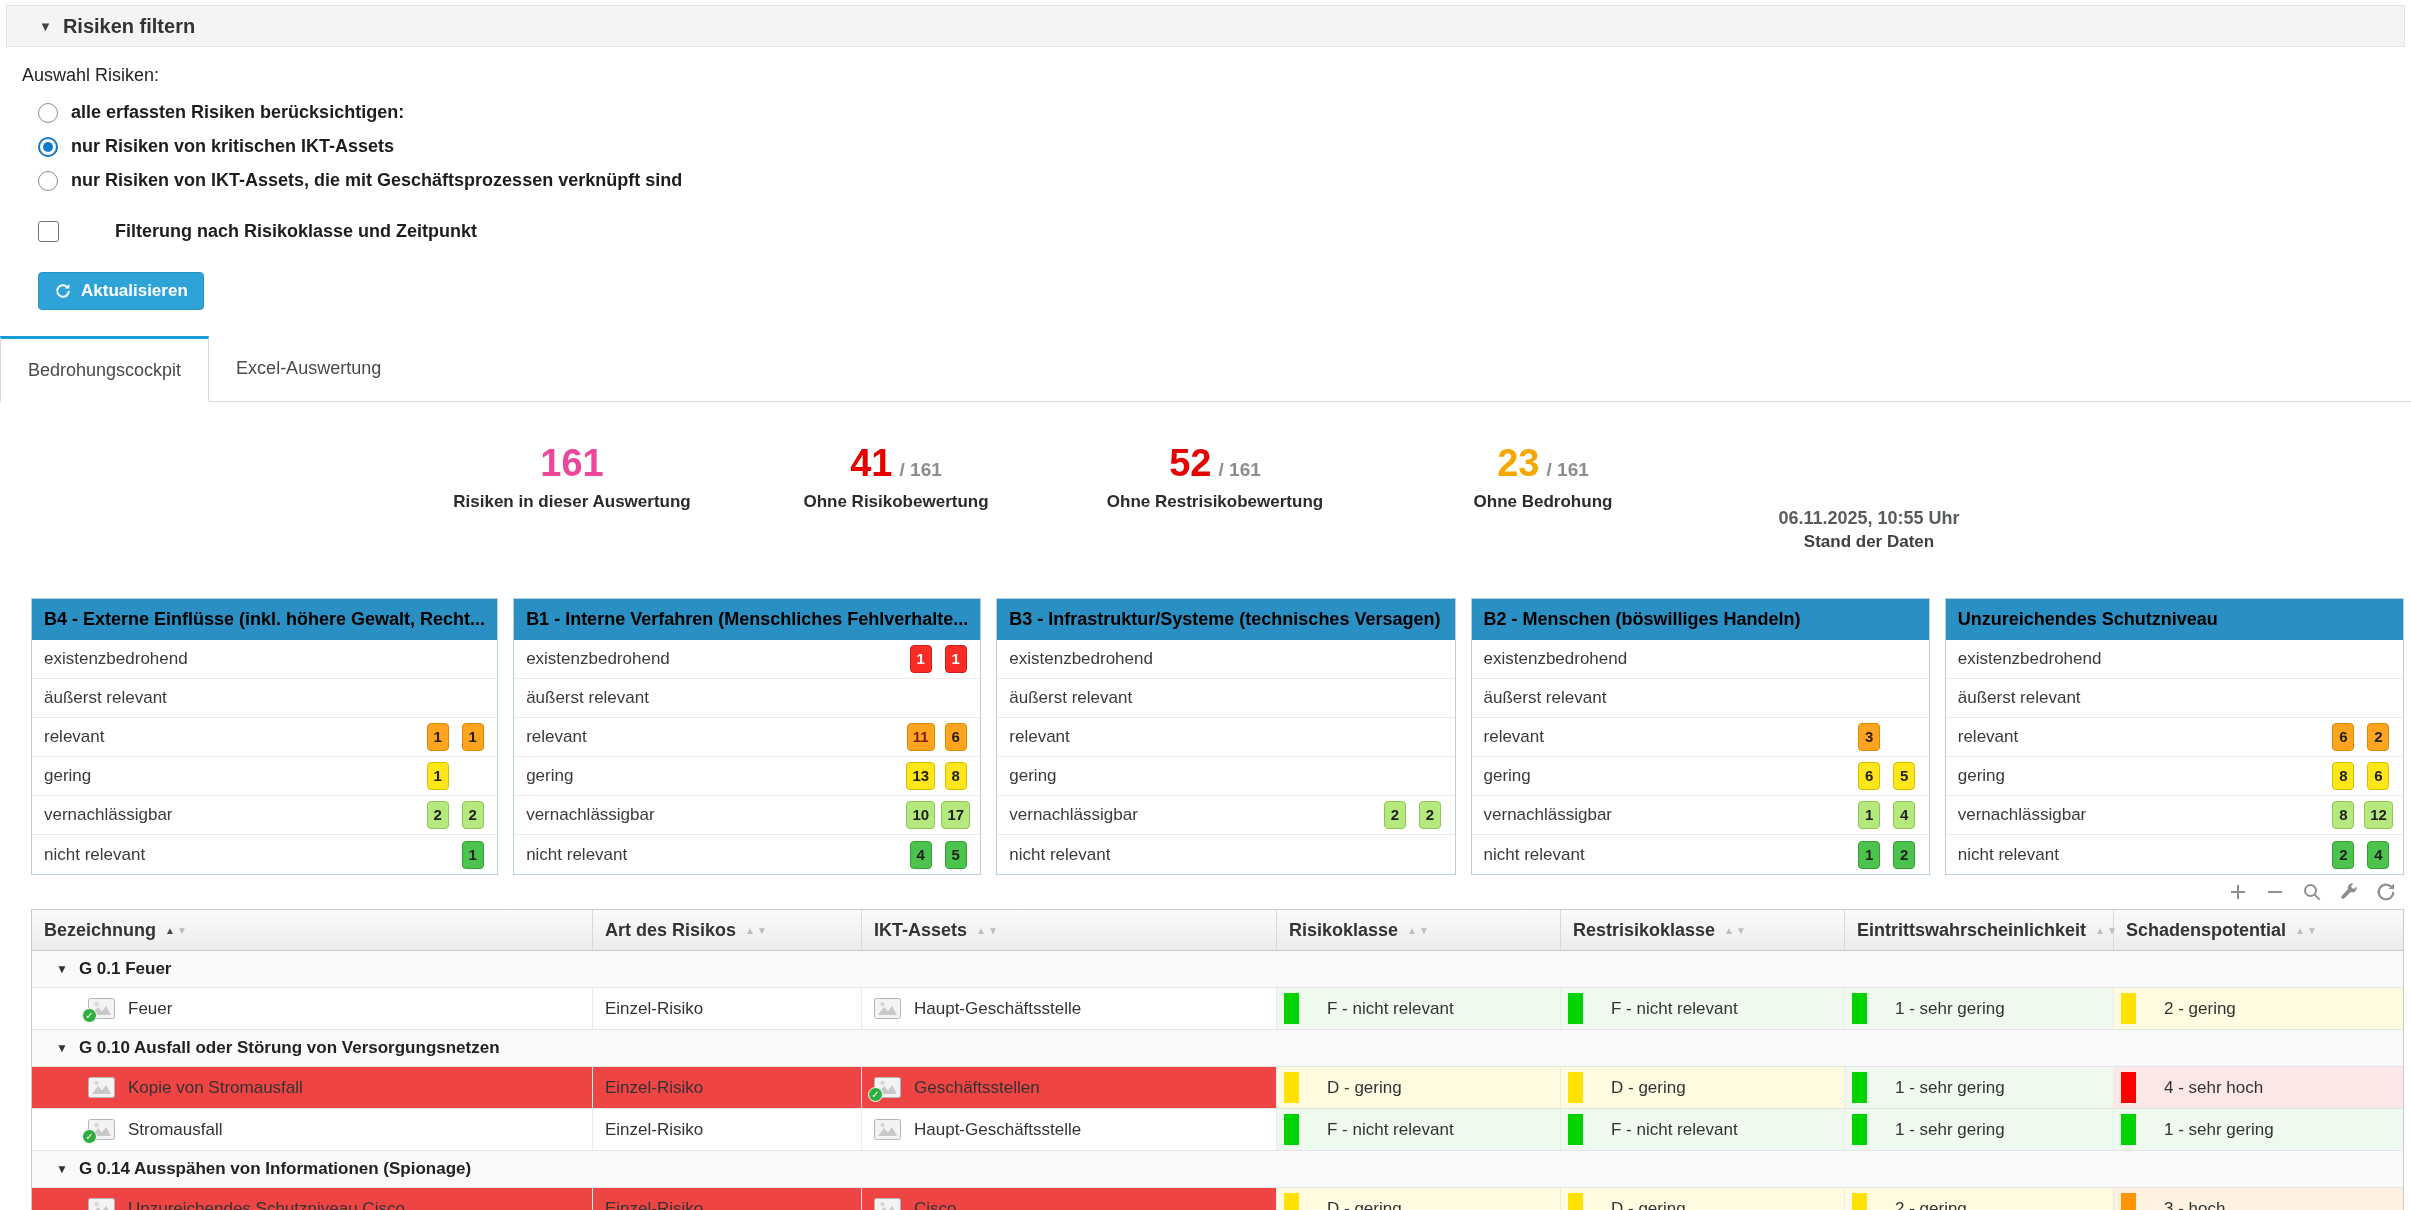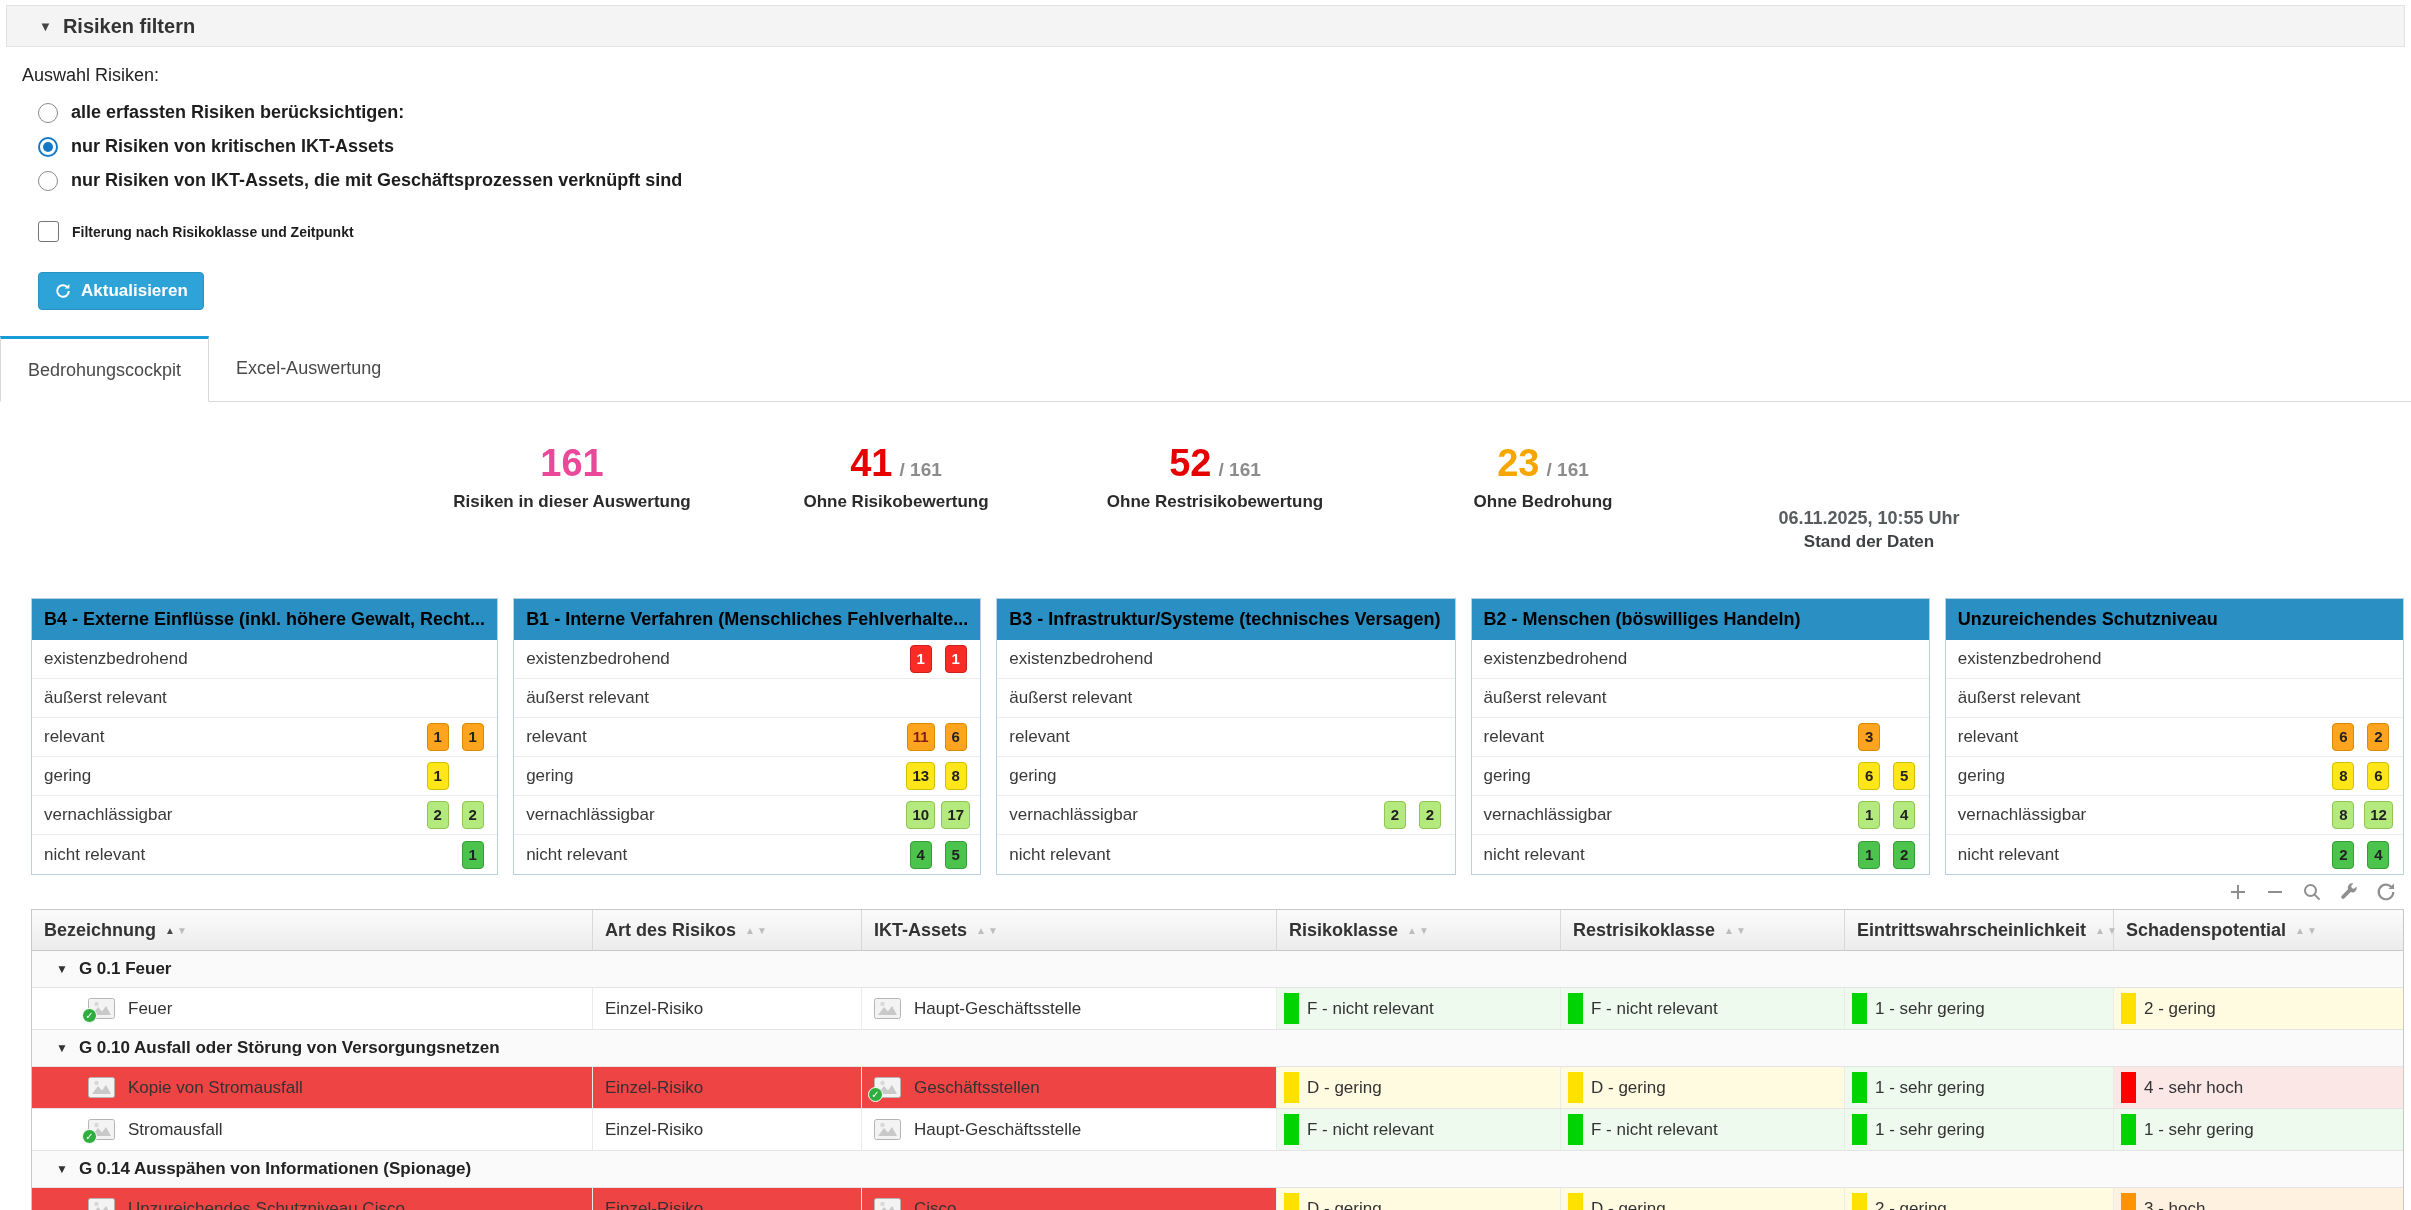--- a/index.html
+++ b/index.html
@@ -14,21 +14,21 @@
   .filter-body { padding: 18px 0 0 16px; }
   .selection-label { font-size: 18px; color: #222; margin-bottom: 16px; }
   .radio-row { display: flex; align-items: center; gap: 13px; margin: 0 0 13px 16px; cursor: pointer; }
   .radio { width: 20px; height: 20px; border-radius: 50%; border: 1px solid #8a8a8a; background: #fff; position: relative; flex: none; }
   .radio.selected { border: 2px solid #1279c9; }
   .radio.selected::after { content: ""; position: absolute; left: 50%; top: 50%; width: 10px; height: 10px;
     border-radius: 50%; background: #1279c9; transform: translate(-50%,-50%); }
   .radio-label { font-size: 18px; font-weight: 700; color: #1d1d1d; }
   .check-row { display: flex; align-items: center; gap: 13px; margin: 30px 0 0 16px; cursor: pointer; }
   .checkbox { width: 21px; height: 21px; border: 1px solid #757575; border-radius: 3px; background: #fff; flex: none; }
-  .check-label { font-size: 14px; font-weight: 700; color: #1d1d1d; }
+  .check-label { font-size: 18px; font-weight: 700; color: #1d1d1d; margin-left: 43px; }
   .refresh-btn { margin: 30px 0 0 16px; display: inline-flex; align-items: center; gap: 9px;
     background: #2ea3d8; border: 1px solid #2892c3; color: #fff; font-size: 17px; font-weight: 700;
     padding: 8px 15px; border-radius: 4px; cursor: pointer; font-family: inherit; }
 
   
   .tabbar { margin-top: 26px; display: flex; align-items: stretch; height: 66px; border-bottom: 1px solid #d8d8d8; }
   .tab { display: flex; align-items: center; padding: 16px 27px; font-size: 18px; color: #4a4a4a; cursor: pointer; }
   .tab.active { background: #fff; border: 1px solid #d8d8d8; border-bottom: 1px solid #fff;
     border-top: 3px solid #189cd8; margin-bottom: -1px; }
 
@@ -76,21 +76,21 @@
   .grow { display: flex; align-items: center; height: 37px; background: #fafafa;
     border-bottom: 1px solid #e4e4e4; padding-left: 24px; font-size: 17px; font-weight: 700; color: #222; cursor: pointer; }
   .grow .caret { font-size: 12px; color: #333; margin-right: 11px; }
   .trow { display: flex; height: 42px; border-bottom: 1px solid #e4e4e4; background: #fff; }
   .trow.alt { background: #ef4444; }
   .cell { display: flex; align-items: center; padding: 0 12px; border-right: 1px solid #ebebeb;
     font-size: 17px; color: #333; overflow: hidden; white-space: nowrap; }
   .cell:last-child { border-right: none; }
   .c-name { padding-left: 56px; gap: 13px; }
   .c-asset { gap: 13px; }
-  .class-cell { position: relative; padding-left: 30px; }
+  .class-cell { position: relative; padding-left: 50px; }
   .bar { position: absolute; left: 7px; top: 5px; bottom: 5px; width: 15px; }
   .doc-icon { position: relative; display: inline-flex; flex: none; }
   .check-bubble { position: absolute; left: -6px; bottom: -4px; width: 15px; height: 15px; border-radius: 50%;
     background: #2fae3f; color: #fff; font-size: 10px; line-height: 14px; text-align: center;
     border: 1px solid #fff; font-weight: 700; }
 </style>
 </head>
 <body>
 
 <div class="filter">

